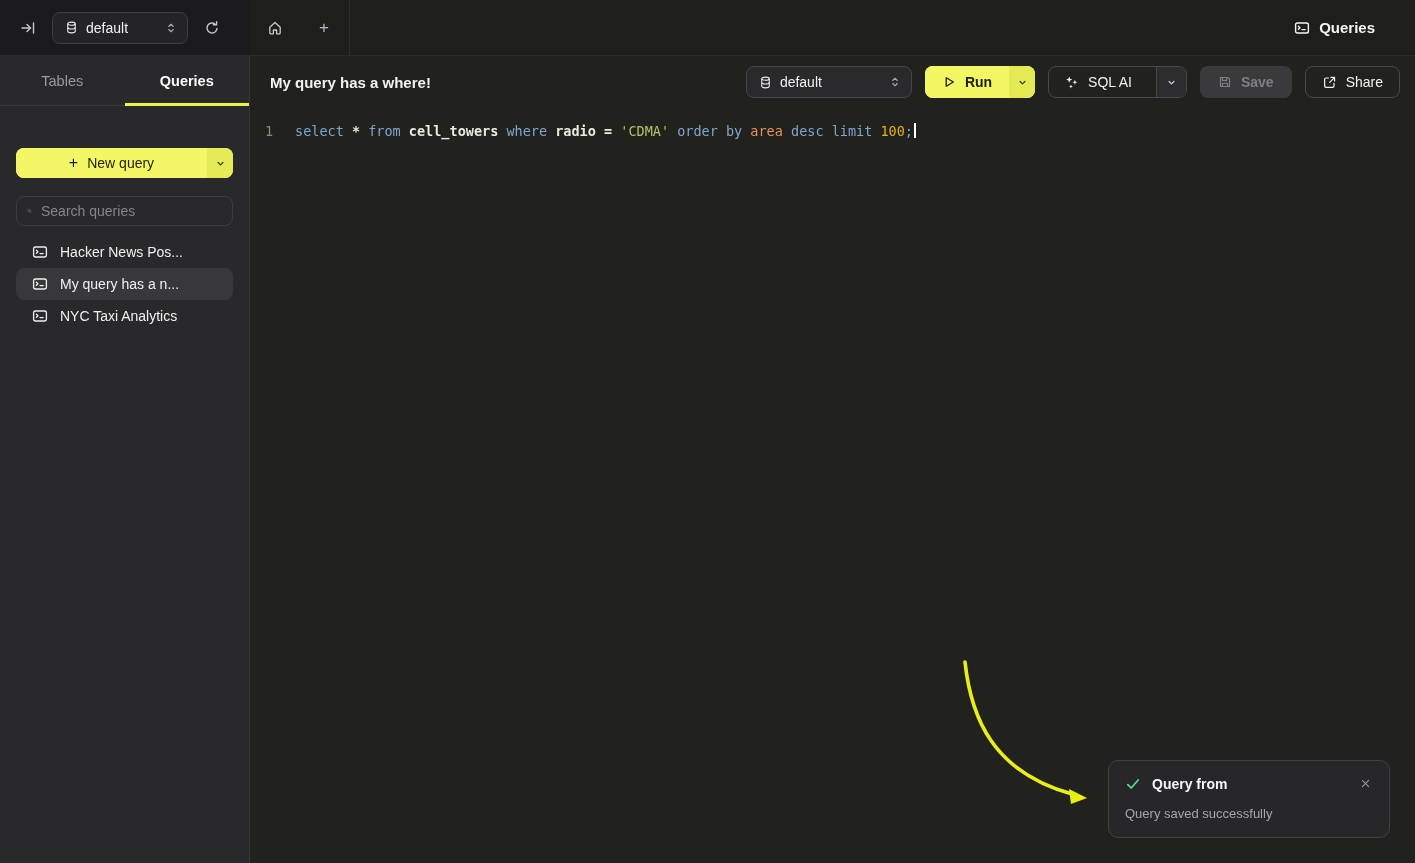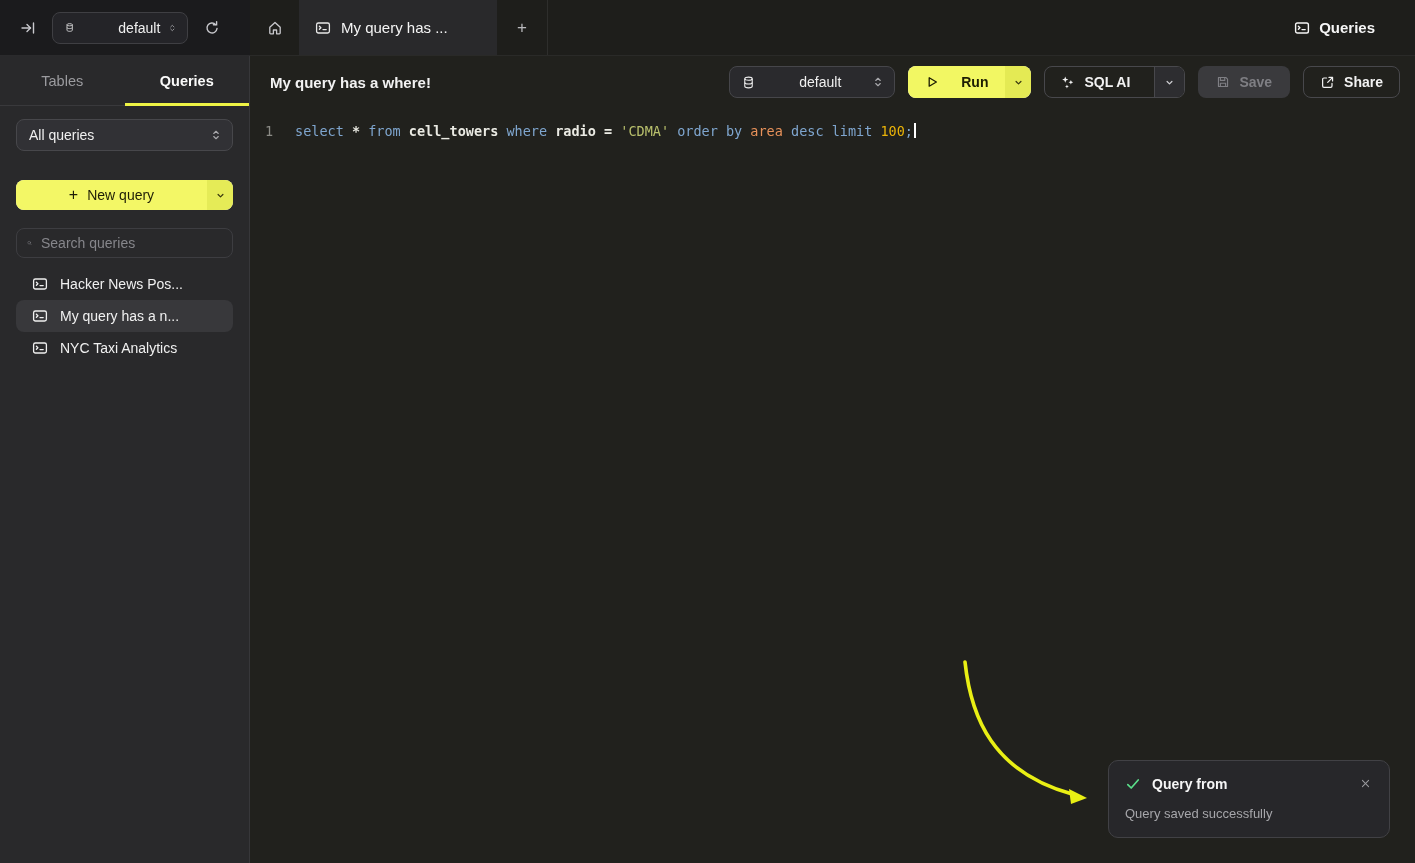--- a/index.html
+++ b/index.html
@@ -8,21 +8,21 @@
   .app { position:relative; width:1415px; height:863px; overflow:hidden; background:#21211d; }
 
   
   .topbar { display:flex; height:56px; align-items:stretch; }
   .topbar-left { width:250px; flex:none; background:#1b1b1d; display:flex; align-items:center;
                  padding:0 14px 0 20px; gap:16px; border-bottom:1px solid #2a2a2c; }
   .topbar-right { flex:1; background:#1e1e1b; display:flex; align-items:stretch; border-bottom:1px solid #2a2a28; }
   .icon-btn { display:flex; align-items:center; justify-content:center; color:#c9c9cd; background:none; border:none; cursor:pointer; }
   .select-box { height:32px; display:flex; align-items:center; gap:8px; padding:0 10px 0 12px;
                 border:1px solid #3f3f43; border-radius:8px; background:#242428; color:#f0f0f0; cursor:pointer; }
-  .select-box .grow { flex:1;margin-left:36px; }
+  .select-box .grow { flex:1; }
   .topbar-db { width:136px; }
   .home-btn { width:49px; align-self:stretch; }
   .editor-tab { width:198px; background:#29292b; display:flex; align-items:center; gap:10px;
                 padding:0 16px; font-size:15px; font-weight:500; color:#f4f4f4; cursor:pointer; }
   .editor-tab .tab-label { white-space:nowrap; overflow:hidden; text-overflow:ellipsis; }
   .tab-plus { width:50px; font-size:17px; color:#b9b9bd; align-self:stretch; }
   .tab-strip-end { width:1px; background:#2e2e2c; }
   .topbar-spacer { flex:1; }
   .queries-crumb { display:flex; align-items:center; gap:9px; padding-right:40px; font-size:15px;
                    font-weight:700; color:#f5f5f5; }
@@ -54,25 +54,25 @@
   .query-item.selected { background:#38383b; }
   .query-item svg { flex:none; }
 
   
   .main { flex:1; display:flex; flex-direction:column; background:#21211d; position:relative; }
   .main-header { height:52px; flex:none; display:flex; align-items:center; padding:0 15px 0 20px; gap:13px; }
   .doc-title { font-size:15px; font-weight:600; color:#f2f2f2; }
   .header-spacer { flex:1; }
   .main-db { width:166px; background:#2a2a2d; border-color:#46464a; }
   .run-btn { height:32px; border-radius:8px; overflow:hidden; display:flex; border:none; padding:0; cursor:pointer; }
-  .run-main { display:flex; align-items:center; gap:22px; padding:0 17px; background:#f2f763; color:#1d1d03;
+  .run-main { display:flex; align-items:center; gap:9px; padding:0 17px; background:#f2f763; color:#1d1d03;
               font-size:14px; font-weight:600; }
   .run-caret { width:26px; background:#e4ea54; color:#3a3a10; display:flex; align-items:center; justify-content:center; }
   .outline-btn { height:32px; border:1px solid #48484c; border-radius:8px; background:transparent; color:#f2f2f2;
-                 display:flex; align-items:center; gap:9px; padding:0 16px; font-size:14px; font-weight:700; cursor:pointer; }
+                 display:flex; align-items:center; gap:9px; padding:0 16px; font-size:14px; font-weight:400; cursor:pointer; }
   .sqlai-btn { padding:0; }
   .sqlai-main { display:flex; align-items:center; gap:9px; padding:0 15px; height:100%; }
   .sqlai-caret { width:30px; height:100%; background:#2d2d30; border-left:1px solid #48484c;
                  border-radius:0 7px 7px 0; display:flex; align-items:center; justify-content:center; color:#cfcfd3; }
   .save-btn { height:32px; border:none; border-radius:8px; background:#3a3a3d; color:#7f7f84; display:flex;
               align-items:center; gap:9px; padding:0 18px; font-size:14px; font-weight:600; cursor:default; }
 
   
   .editor { flex:1; position:relative; font-family:"DejaVu Sans Mono", monospace; font-size:13.5px; cursor:text; }
   .code-line { display:flex; padding-top:13px; line-height:20px; }
@@ -131,28 +131,20 @@
             <path d="M12.6 1.6v3.2H9.4"></path>
           </svg>
       </button>
     </div>
     <div class="topbar-right">
       <button class="icon-btn home-btn">
         <svg width="16" height="16" viewBox="0 0 16 16" fill="none" stroke="currentColor" stroke-width="1.3" stroke-linejoin="round">
             <path d="M2.8 7.2 8 2.4l5.2 4.8V13a.8.8 0 0 1-.8.8H9.6V10H6.4v3.8H3.6a.8.8 0 0 1-.8-.8z"></path>
           </svg>
       </button>
-      <div class="editor-tab">
-        <svg width="16" height="16" viewBox="0 0 16 16" fill="none" stroke="#e8e8e8" stroke-width="1.3" stroke-linecap="round" stroke-linejoin="round">
-            <rect x="1.6" y="3" width="12.8" height="10" rx="1.8"></rect>
-            <path d="M4.4 6.3 5.9 7.8 4.4 9.3"></path>
-            <path d="M8 9.6h3.2"></path>
-          </svg>
-        <span class="tab-label">My query has ...</span>
-      </div>
       <button class="icon-btn tab-plus">+</button>
       <div class="tab-strip-end"></div>
       <div class="topbar-spacer"></div>
       <div class="queries-crumb">
         <svg width="16" height="16" viewBox="0 0 16 16" fill="none" stroke="#f5f5f5" stroke-width="1.4" stroke-linecap="round" stroke-linejoin="round">
             <rect x="1.6" y="3" width="12.8" height="10" rx="1.8"></rect>
             <path d="M4.4 6.3 5.9 7.8 4.4 9.3"></path>
             <path d="M8 9.6h3.2"></path>
           </svg>
         <span>Queries</span>
@@ -161,27 +153,20 @@
   </div>
 
   <div class="body-row">
 
     <div class="sidebar">
       <div class="sidebar-tabs">
         <div class="stab">Tables</div>
         <div class="stab active">Queries</div>
       </div>
       <div class="sidebar-content">
-        <div class="select-box filter-select">
-          <span>All queries</span>
-          <svg width="12" height="12" viewBox="0 0 16 16" fill="none" stroke="#a8a8ac" stroke-width="1.5" stroke-linecap="round" stroke-linejoin="round">
-              <path d="M5 6 8 3l3 3"></path>
-              <path d="m5 10 3 3 3-3"></path>
-            </svg>
-        </div>
         <button class="new-query-btn">
           <span class="nq-main">
             <span style="font-size:16px;font-weight:400;">+</span>
             <span>New query</span>
           </span>
           <span class="nq-caret">
             <svg width="11" height="11" viewBox="0 0 16 16" fill="none" stroke="currentColor" stroke-width="1.8" stroke-linecap="round" stroke-linejoin="round">
                 <path d="m4.5 6.5 3.5 3.5 3.5-3.5"></path>
               </svg>
           </span>

